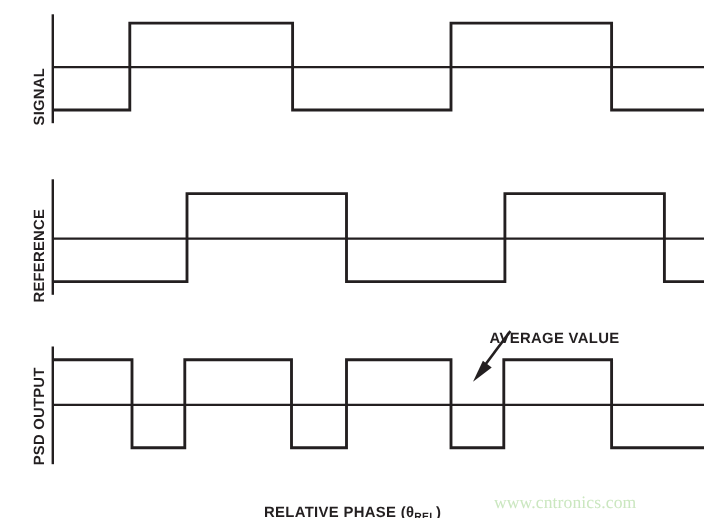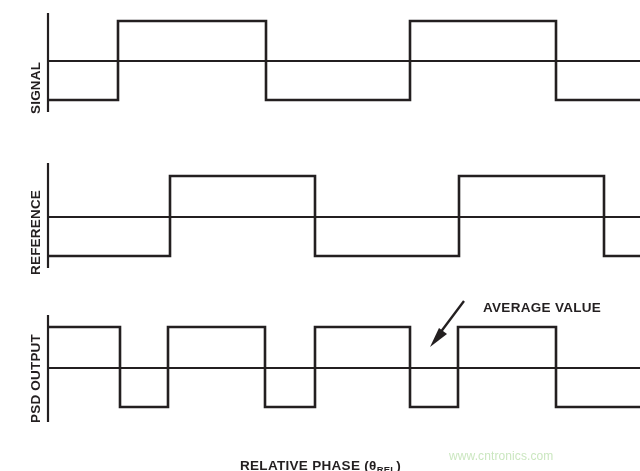--- a/index.html
+++ b/index.html
@@ -40,21 +40,21 @@
 
   .annot-text {
     position: absolute;
     font-family: "Liberation Sans", sans-serif;
     font-weight: bold;
     font-size: 13.5px;
     letter-spacing: 0.3px;
     color: #231f20;
     white-space: nowrap;
   }
-  #annot-average { left: 483px; top: 300px; }
+  #annot-average { left: 445px; top: 300px; }
 
   #xaxis-title {
     position: absolute;
     left: 240px;
     top: 458px;
     font-family: "Liberation Sans", sans-serif;
     font-weight: bold;
     font-size: 13.5px;
     letter-spacing: 0.3px;
     color: #231f20;
@@ -62,22 +62,22 @@
   }
   #xaxis-title .sub {
     font-size: 9.5px;
     vertical-align: -0.28em;
     letter-spacing: 0.2px;
   }
   #watermark {
     position: absolute;
     left: 449px;
     top: 449px;
-    font-family: Liberation Sans, sans-serif;
-    font-size: 12px;
+    font-family: Liberation Serif, serif;
+    font-size: 16px;
     color: #cbe7c0;
     white-space: nowrap;
     letter-spacing: 0.1px;
   }
 </style>
 </head>
 <body>
 
 <div id="page">
 

